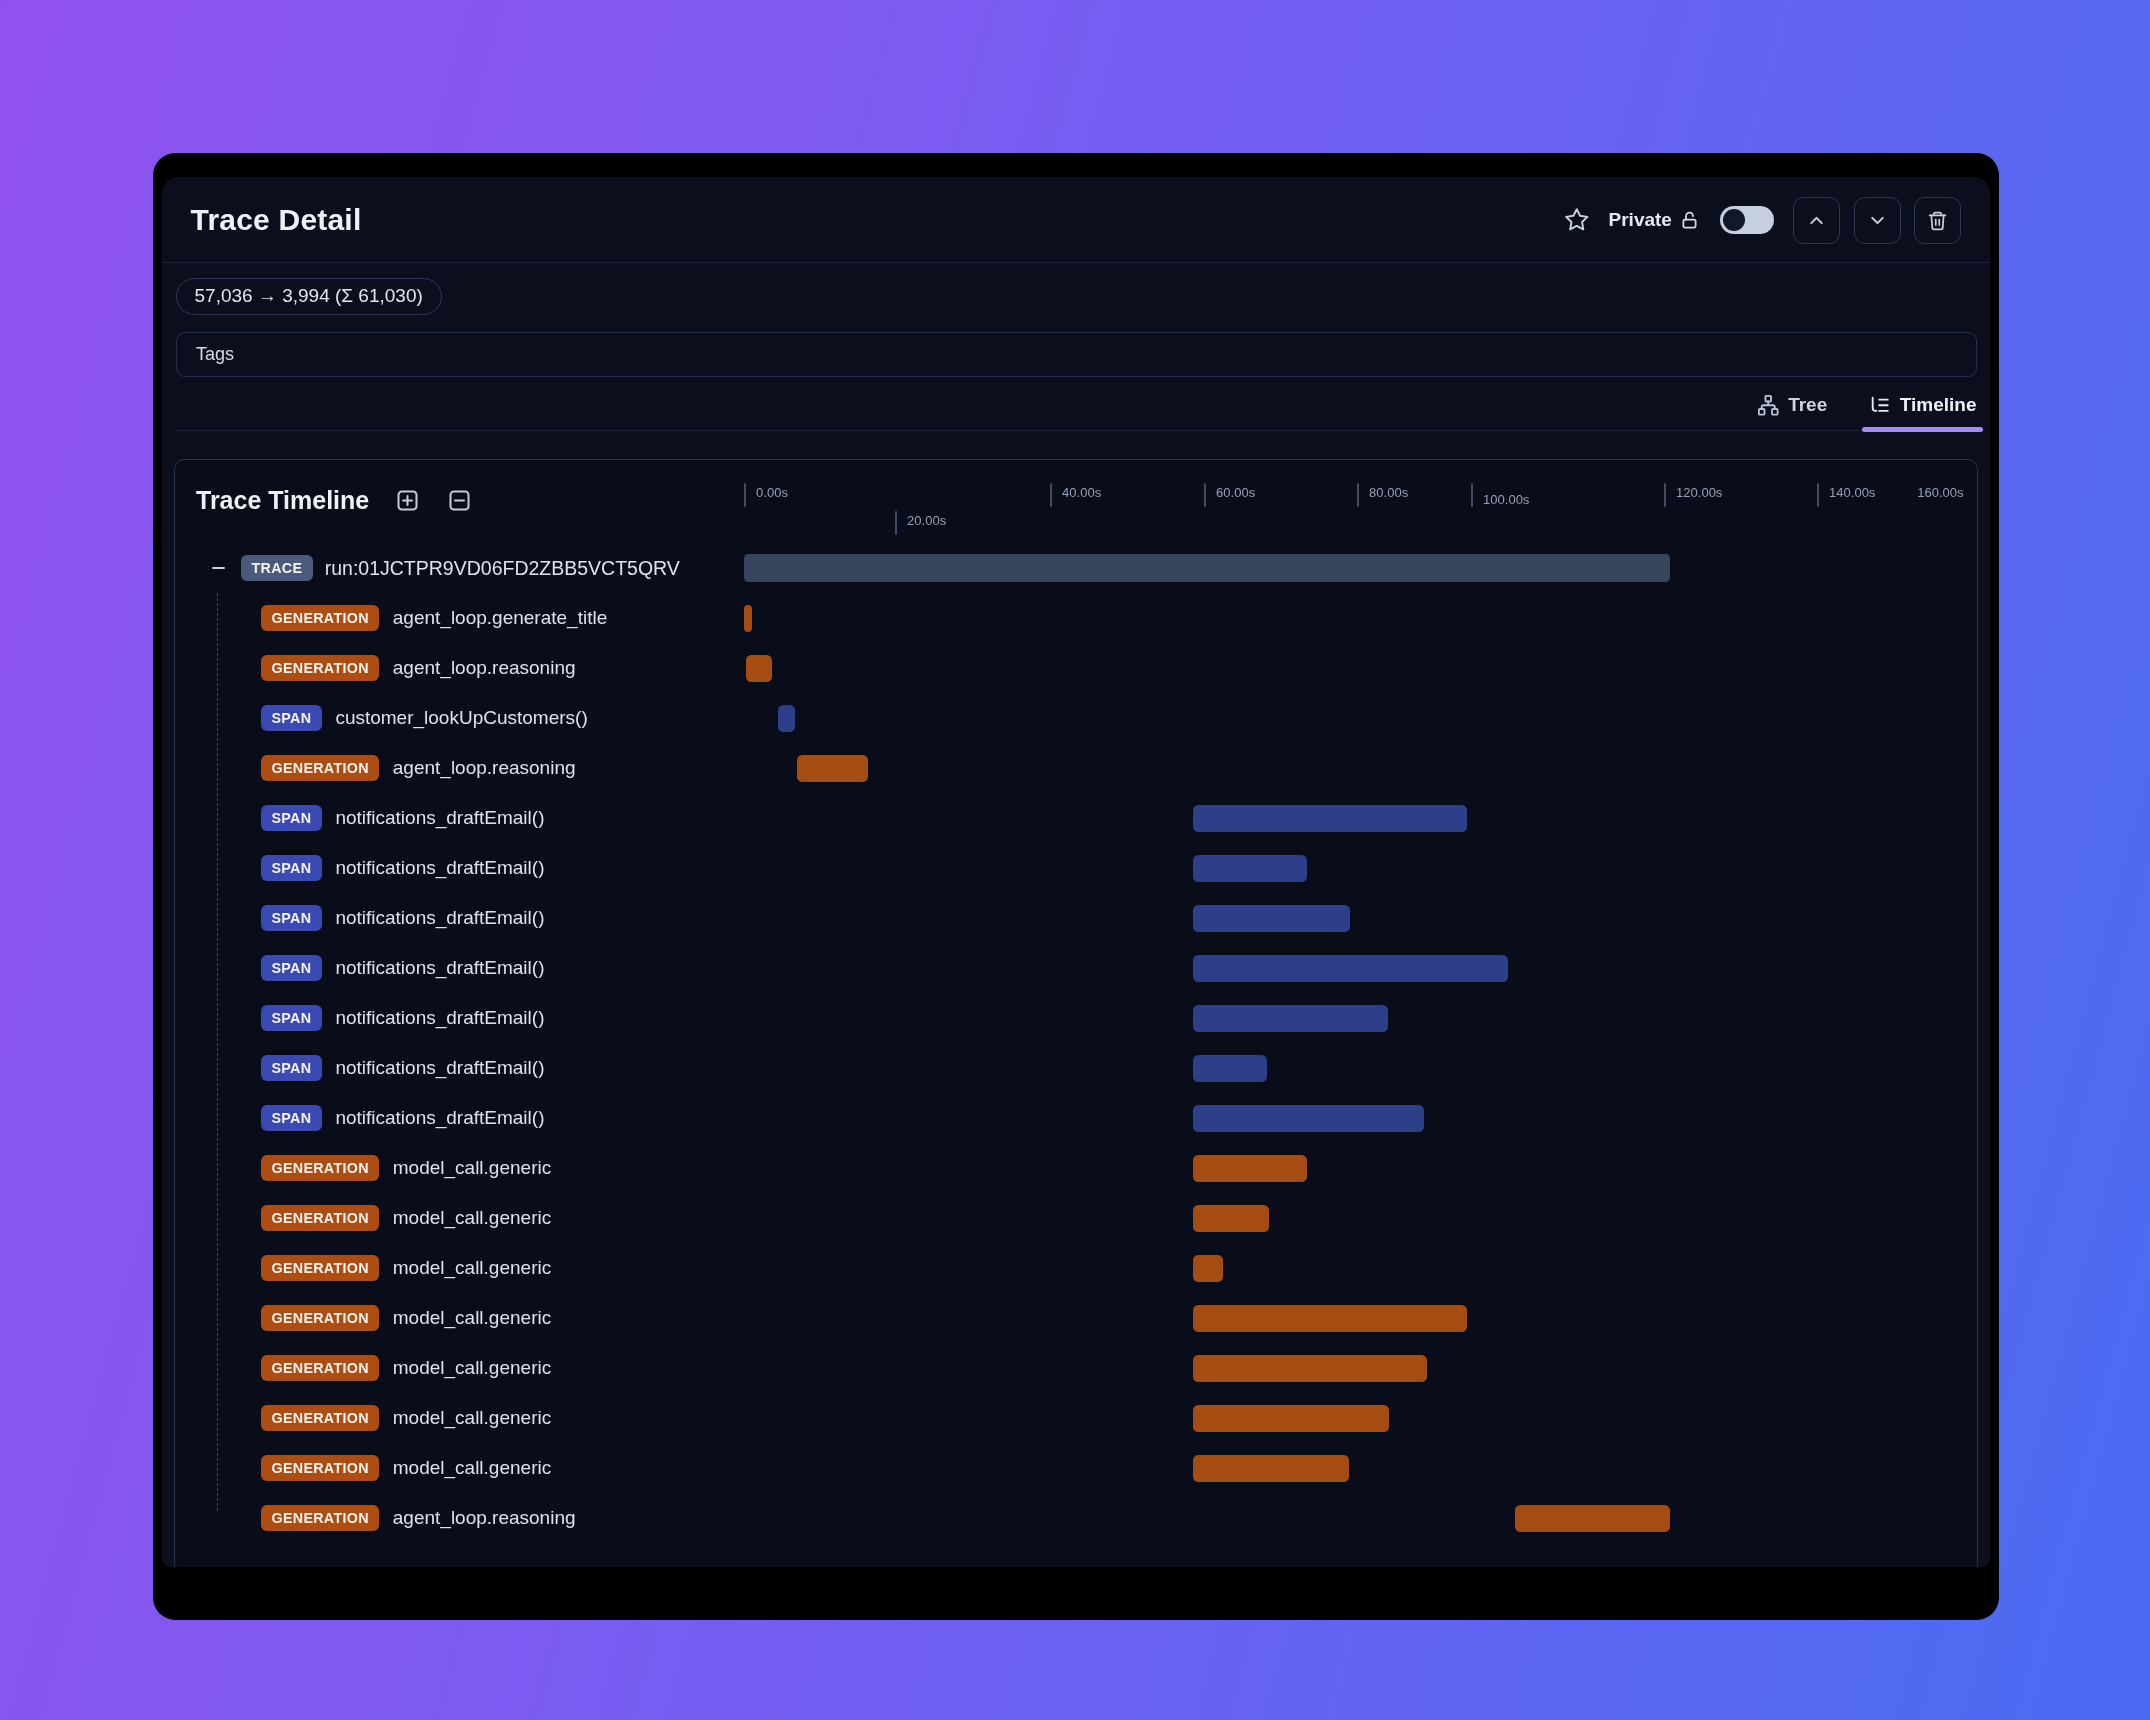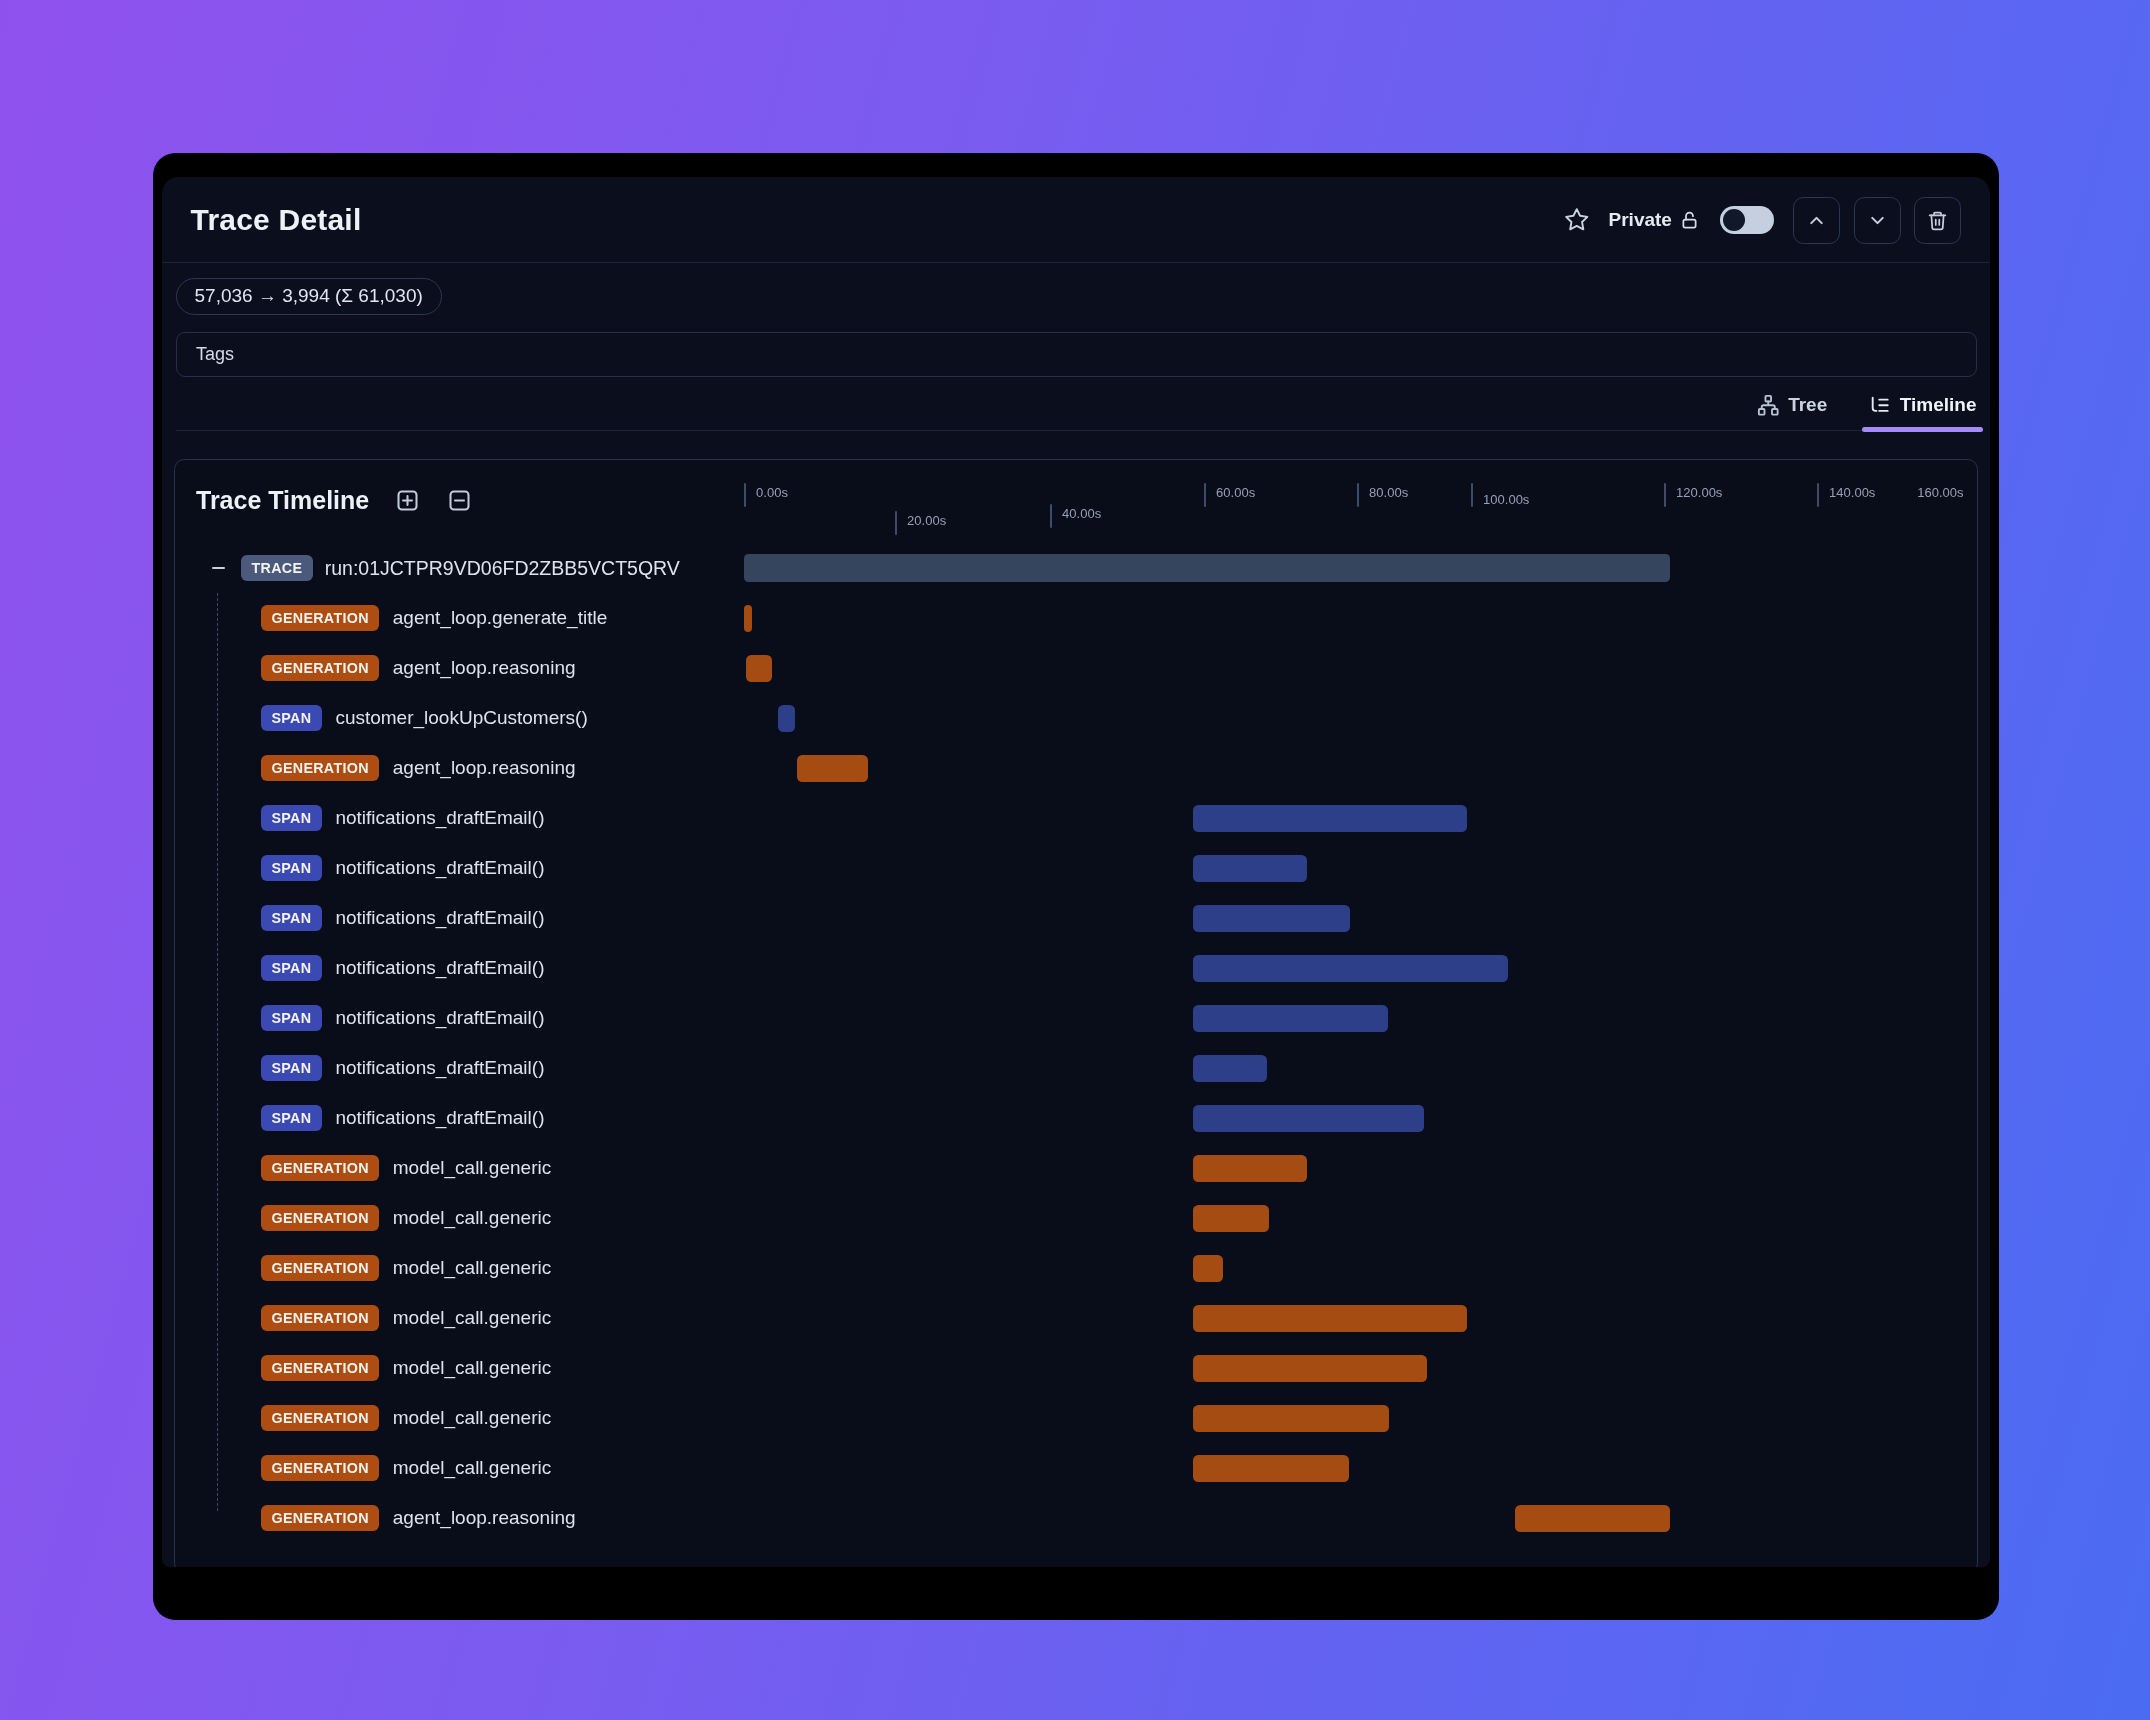--- a/index.html
+++ b/index.html
@@ -165,21 +165,21 @@
           </button>
           <div class="axis" id="axis">
               <div class="tick" style="left: 569px;">
                 <span class="tline"></span>
                 <span class="tlabel">0.00s</span>
               </div>
               <div class="tick" style="left: 720px; margin-top: 28px;">
                 <span class="tline"></span>
                 <span class="tlabel">20.00s</span>
               </div>
-              <div class="tick" style="left: 875px; margin-top: 21px;">
+              <div class="tick" style="left: 875px;">
                 <span class="tline"></span>
                 <span class="tlabel">40.00s</span>
               </div>
               <div class="tick" style="left: 1029px;">
                 <span class="tline"></span>
                 <span class="tlabel">60.00s</span>
               </div>
               <div class="tick" style="left: 1182px;">
                 <span class="tline"></span>
                 <span class="tlabel">80.00s</span>

